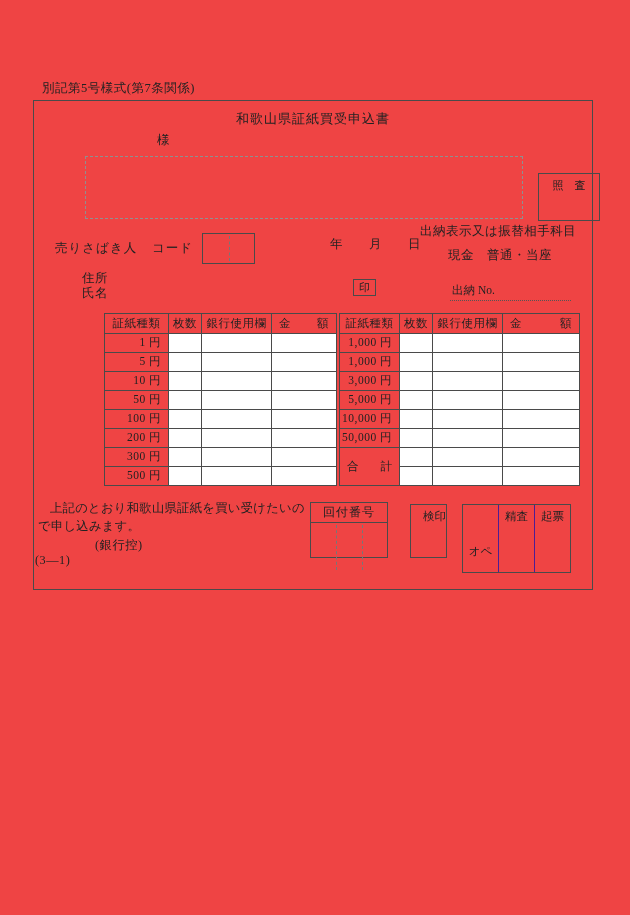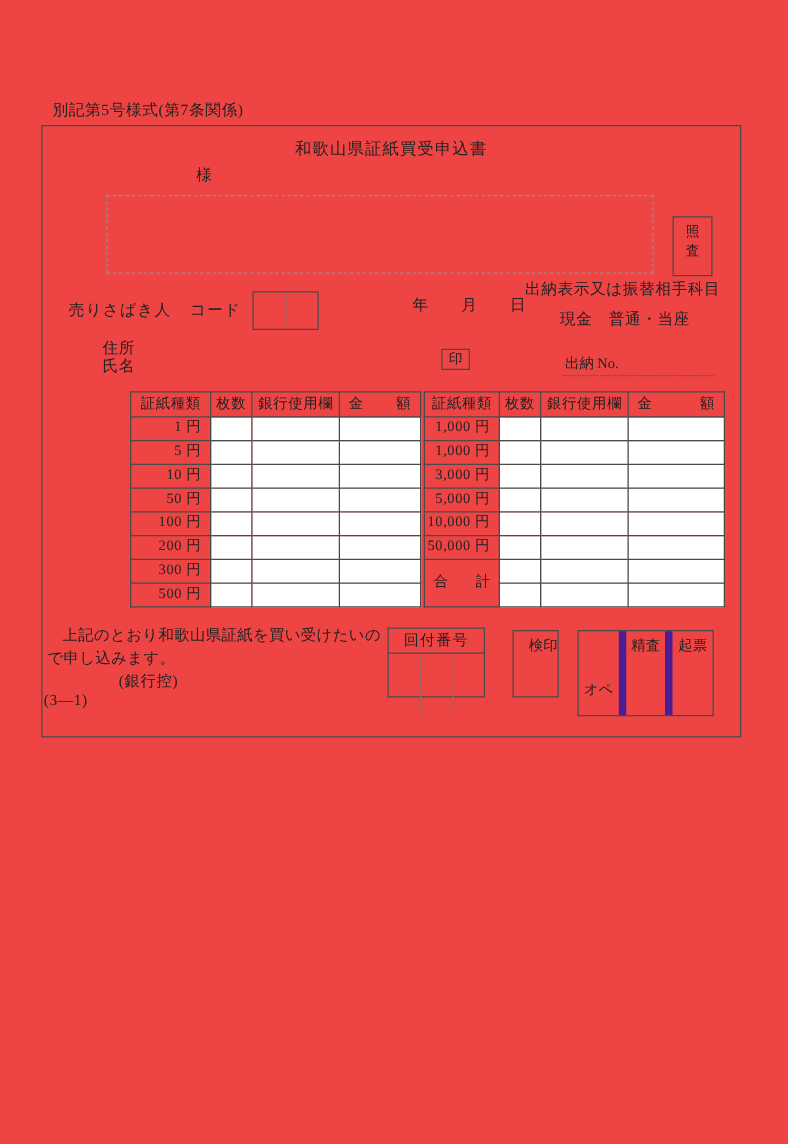--- a/index.html
+++ b/index.html
@@ -23,21 +23,21 @@
   }
   .title { left: 33px; top: 110px; width: 560px; text-align: center;
            font-size: 13px; letter-spacing: 1px; }
   .sama { left: 157px; top: 132px; font-size: 12.5px; }
 
   .dotted-box {
     left: 85px; top: 156px; width: 438px; height: 63px;
     border: 1px dashed #8f8f8f;
   }
   .review-box {
-    left: 538px; top: 173px; width: 32px; height: 48px;
+    left: 538px; top: 173px; width: 62px; height: 48px;
     border: 1px solid #4a4a4a; text-align: center;
     font-size: 11px; padding-top: 4px;
   }
 
   .seller-label { left: 55px;  top: 240px; font-size: 12.5px; letter-spacing: 1px; }
   .code-label   { left: 152px; top: 240px; font-size: 12.5px; letter-spacing: 1px; }
   .code-box {
     left: 202px; top: 233px; width: 53px; height: 31px;
     border: 1px solid #4a4a4a;
   }
@@ -111,21 +111,21 @@
     left: 410px; top: 504px; width: 37px; height: 54px;
     border: 1px solid #4a4a4a; text-align: right;
     font-size: 11.5px; padding-top: 4px;
   }
   .stamp-cols {
     left: 462px; top: 504px; width: 109px; height: 69px;
     border: 1px solid #4a4a4a; display: flex;
   }
   .stamp-col {
     flex: 1; text-align: center; font-size: 11.5px; padding-top: 4px;
-    border-left: 6px solid #4c1d95;
+    border-left: 1px solid #4c1d95;
   }
   .stamp-col:first-child { border-left: none; margin-top: 35px; }
 </style>
 </head>
 <body>
 
 <div class="page">
 
   <div class="abs txt form-ref">別記第5号様式(第7条関係)</div>
 

